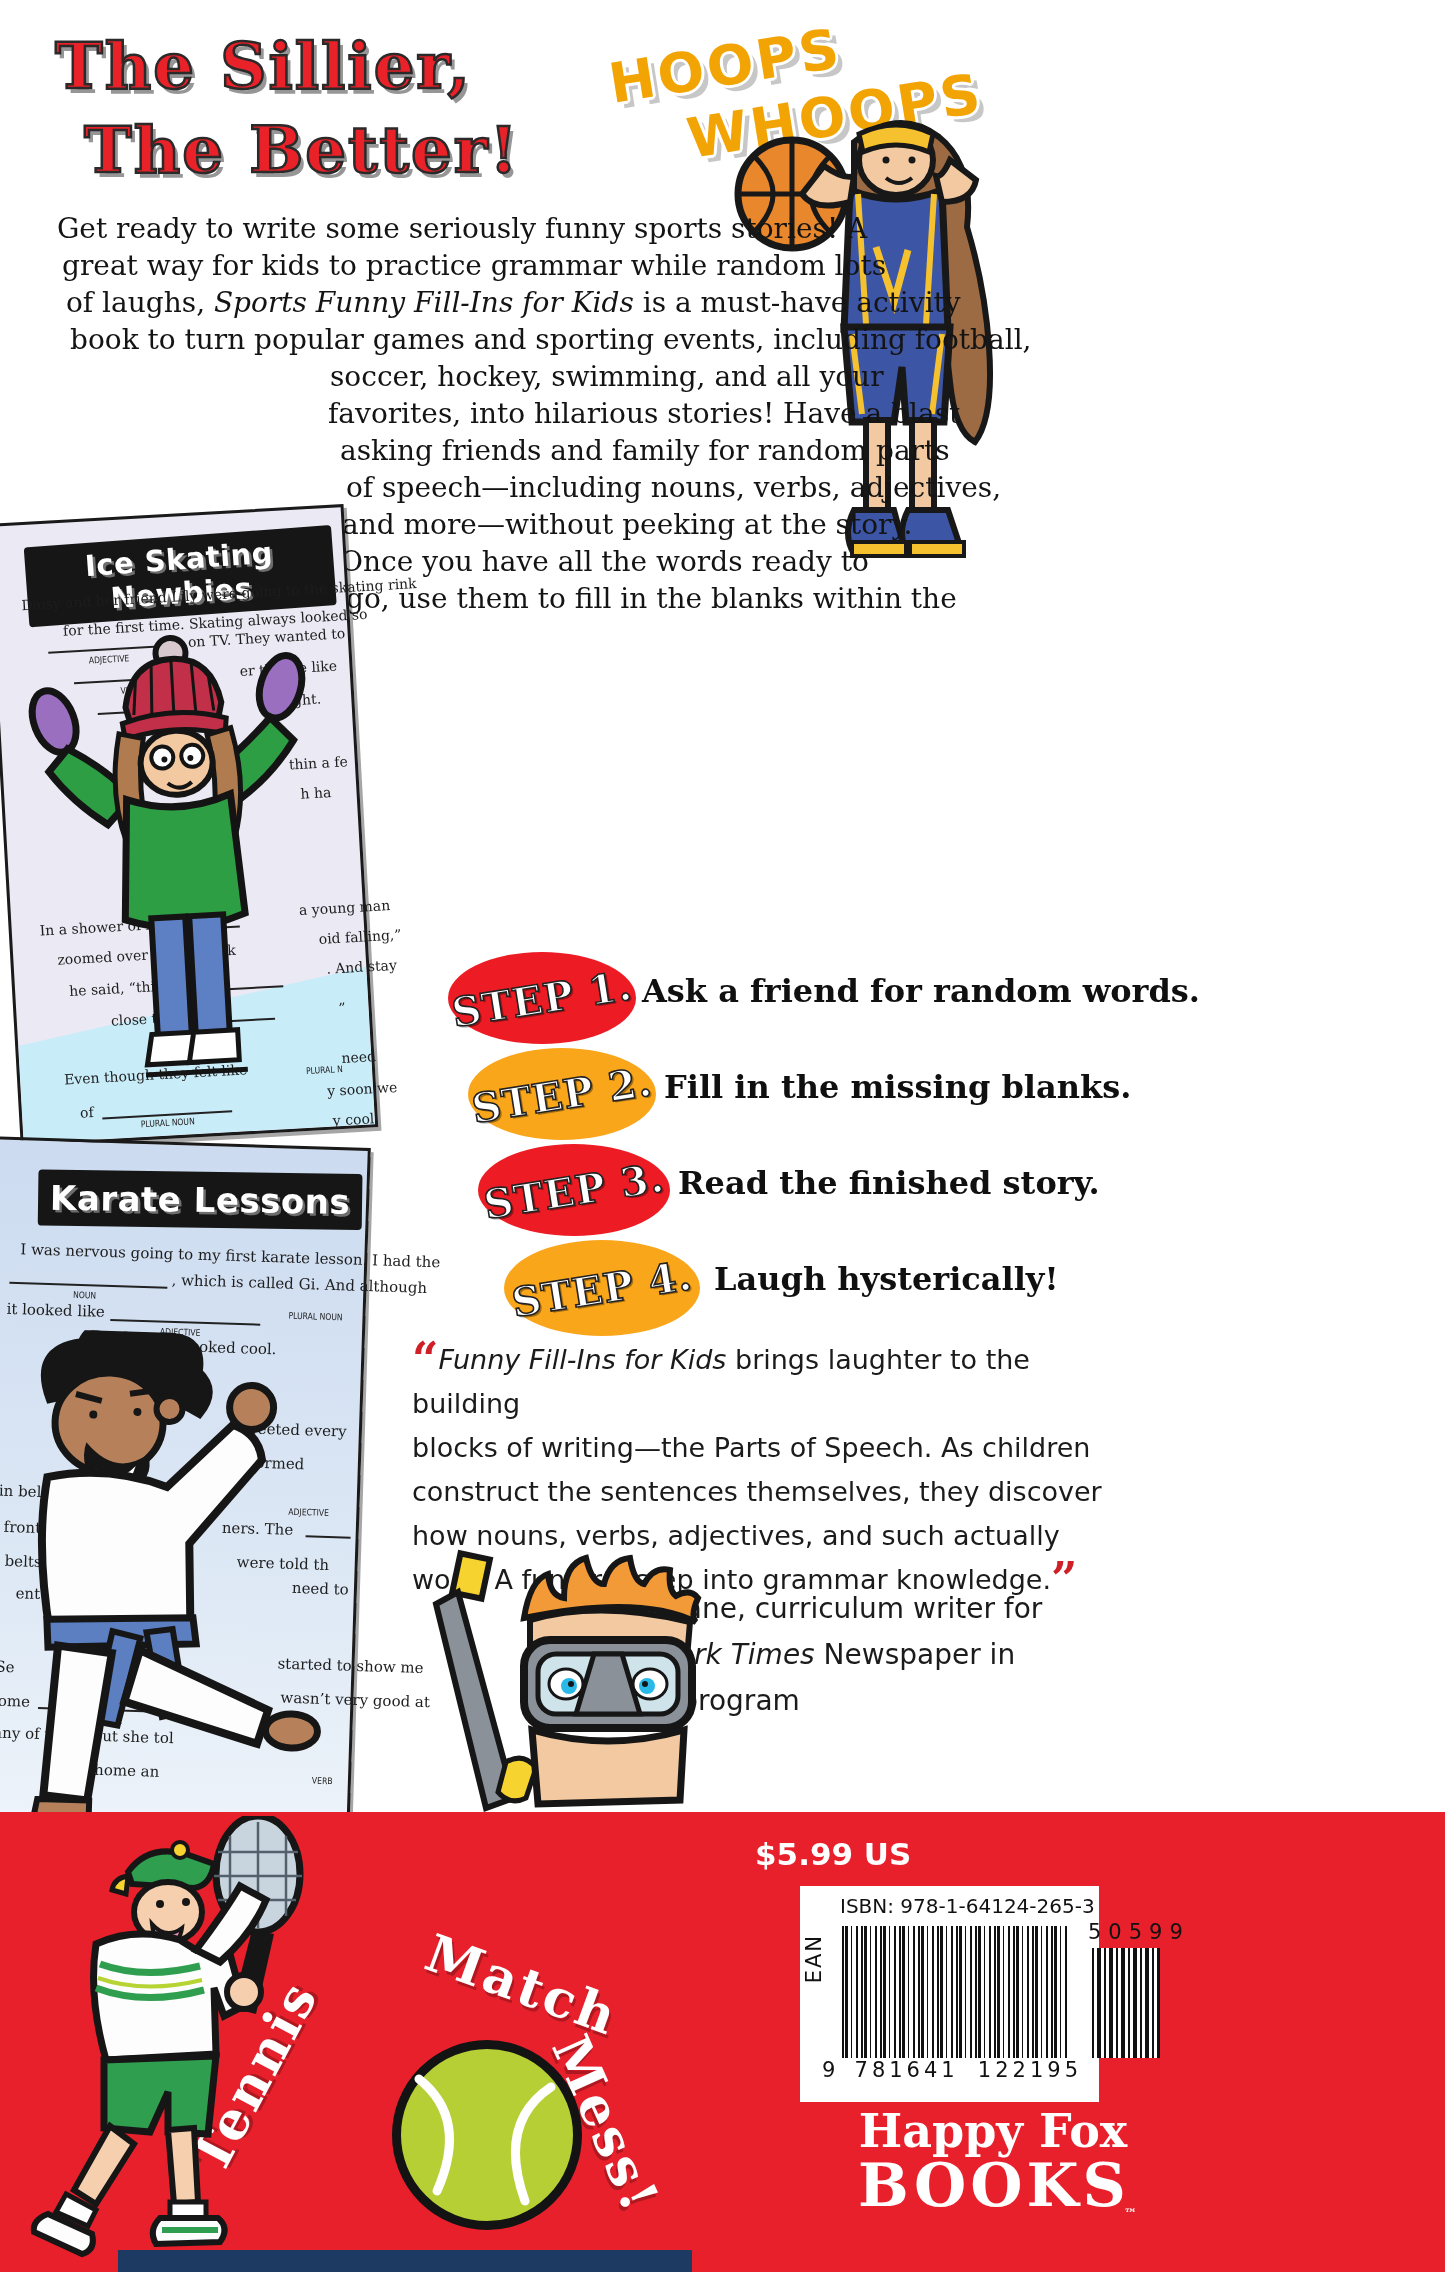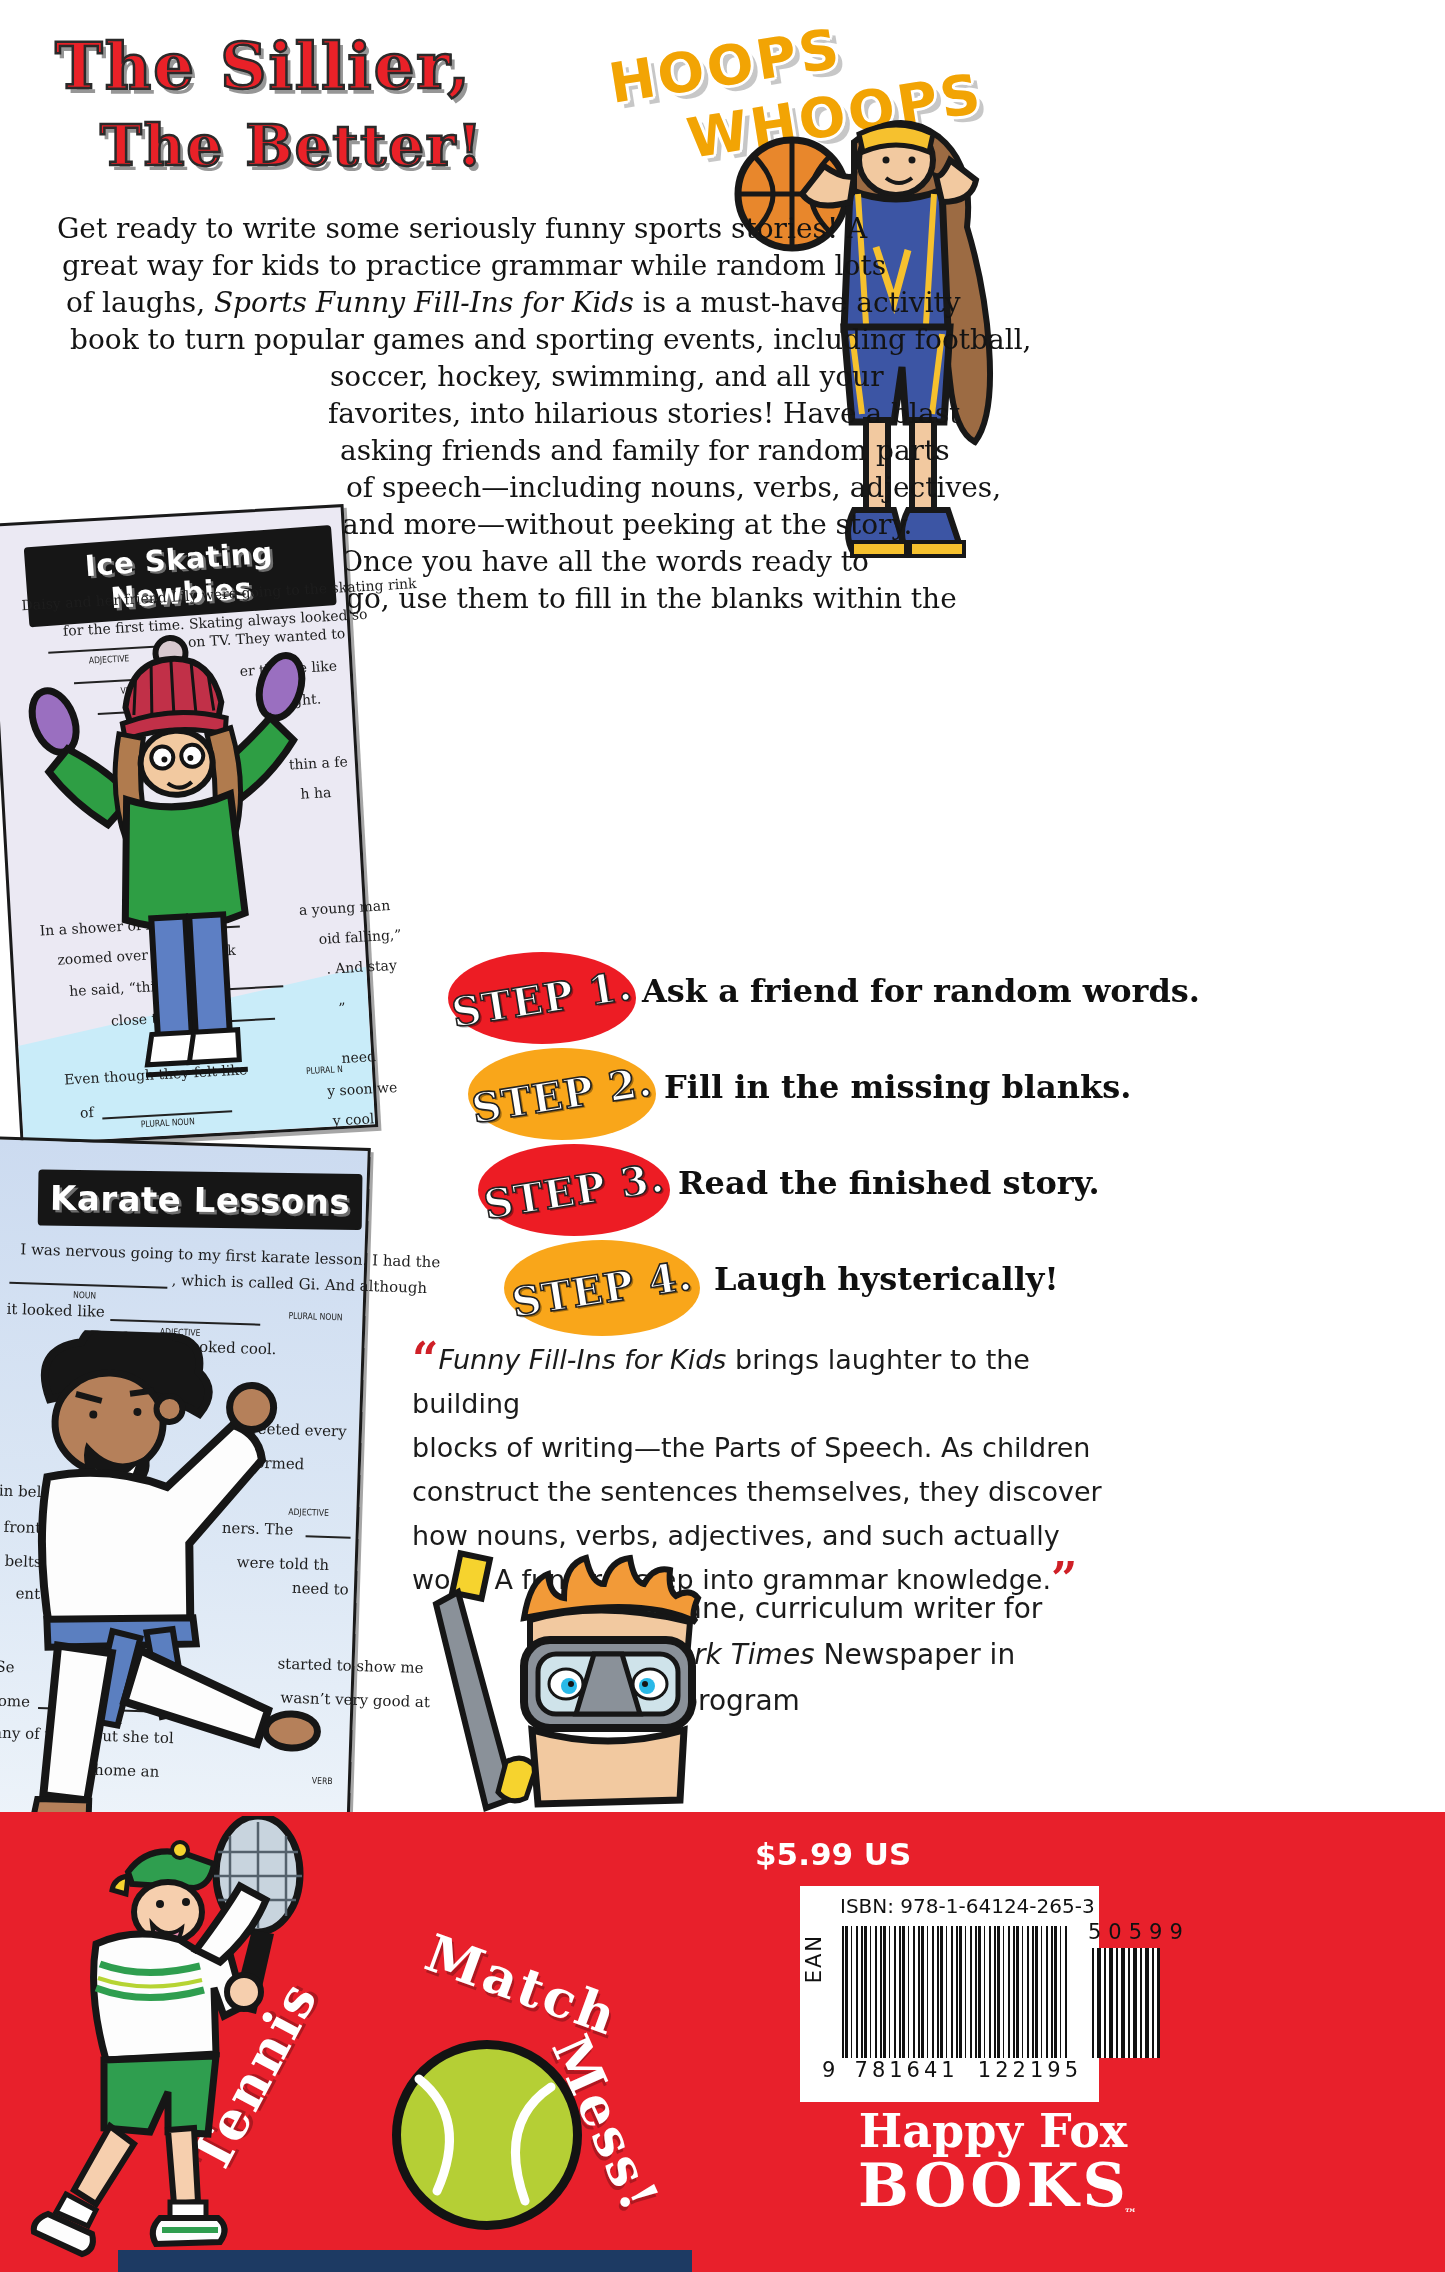--- a/index.html
+++ b/index.html
@@ -70,21 +70,21 @@
   .tennis-ball{position:absolute;left:392px;top:2040px;width:172px;height:172px;border-radius:50%;
     background:#b5cf35;border:9px solid #131313;}
   .navy-strip{position:absolute;left:118px;top:2250px;width:574px;height:22px;background:#1d3a63;}
 </style>
 </head>
 <body>
 
 <div class="page">
 
   <div class="title-line" style="left:55px;top:28px;font-size:64px;">The Sillier,</div>
-  <div class="title-line" style="left:100px;top:112px;font-size:56px;">The Better!</div>
+  <div class="title-line" style="left:84px;top:112px;font-size:64px;">The Better!</div>
 
   <div class="hoops-word" style="left:608px;top:34px;transform:rotate(-9deg);">HOOPS</div>
   <div class="hoops-word" style="left:686px;top:84px;transform:rotate(-9deg);">WHOOPS</div>
 
   <svg class="abs" style="left:726px;top:72px;" width="290" height="505" viewBox="0 0 290 505">
     <circle cx="66" cy="122" r="54" fill="#e8872c" stroke="#181818" stroke-width="7"></circle>
     <path d="M66 68 V176 M12 122 H120 M28 84 q38 38 0 76 M104 84 q-38 38 0 76" fill="none" stroke="#181818" stroke-width="5"></path>
     <path d="M128 70 q45 -35 85 -5 q35 28 28 90 q18 60 22 120 q5 70 -14 95 q-20 -10 -25 -60 l-10 -90 q-45 10 -86 -20 z" fill="#9c6b43" stroke="#181818" stroke-width="6"></path>
     <ellipse cx="170" cy="88" rx="37" ry="35" fill="#f2c9a0" stroke="#181818" stroke-width="6"></ellipse>
     <path d="M133 62 q37 -18 74 0 l-4 18 q-33 -14 -66 0 z" fill="#f6c12e" stroke="#181818" stroke-width="5"></path>

